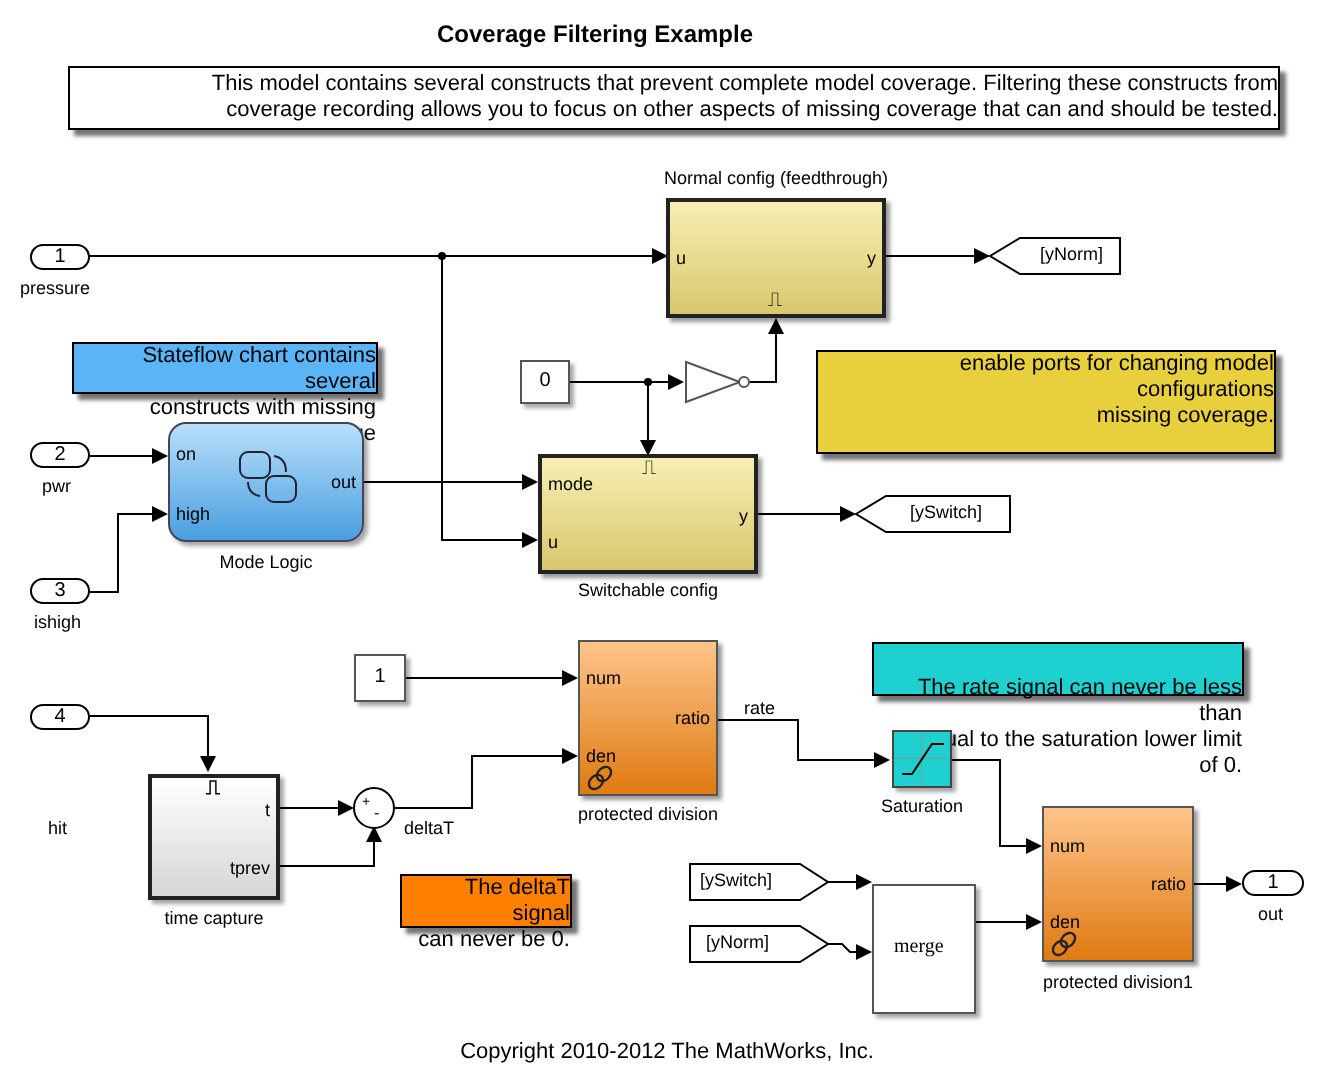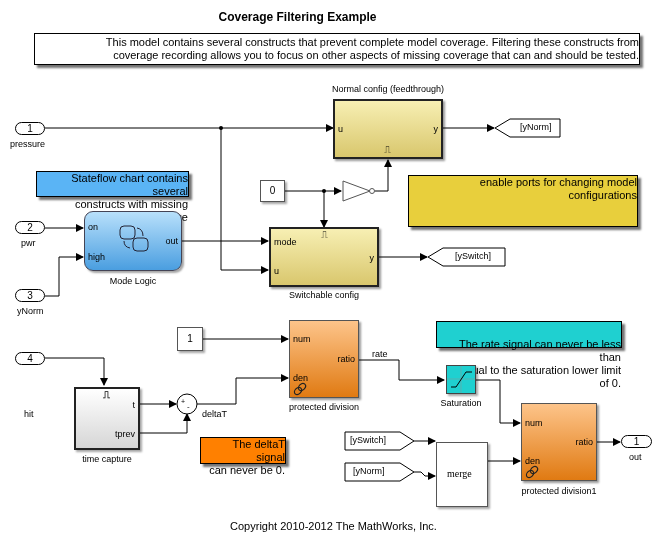--- a/index.html
+++ b/index.html
@@ -100,21 +100,21 @@
 <div class="abs lbl" style="left:353px;top:466px;">[yNorm]</div>
 
 <div class="abs" style="left:181px;top:398px;font-size:7px;">+</div>
 <div class="abs" style="left:187px;top:402px;font-size:8px;">-</div>
 
 <div class="abs inport" style="left:15px;top:122px;width:30px;height:13px;">1</div>
 <div class="abs lbl" style="left:10px;top:139px;">pressure</div>
 <div class="abs inport" style="left:15px;top:221px;width:30px;height:13px;">2</div>
 <div class="abs lbl" style="left:21px;top:238px;">pwr</div>
 <div class="abs inport" style="left:15px;top:289px;width:30px;height:13px;">3</div>
-<div class="abs lbl" style="left:17px;top:306px;">yNorm</div>
+<div class="abs lbl" style="left:17px;top:306px;">ishigh</div>
 <div class="abs inport" style="left:15px;top:352px;width:30px;height:13px;">4</div>
 <div class="abs lbl" style="left:24px;top:369px;margin-top:40px;">hit</div>
 
 <div class="abs inport" style="left:621px;top:435px;width:31px;height:13px;">1</div>
 <div class="abs lbl" style="left:629px;top:452px;">out</div>
 
 <div class="abs note" style="left:36px;top:171px;width:153px;height:26px;background:#5ab4f5;padding-top:0px;">
   <div>Stateflow chart contains several</div>
   <div>constructs with missing coverage</div>
 </div>
@@ -123,20 +123,21 @@
 <div class="abs yellow" style="left:333px;top:99px;width:110px;height:60px;">
   <span class="port-lbl" style="left:3px;top:23px;">u</span>
   <span class="port-lbl" style="right:3px;top:23px;">y</span>
   <span class="port-lbl" style="left:49px;bottom:1px;font-size:10px;">⎍</span>
 </div>
 
 <div class="abs white-blk" style="left:260px;top:180px;width:25px;height:22px;font-size:10px;text-align:center;line-height:20px;">0</div>
 
 <div class="abs note" style="left:408px;top:175px;width:230px;height:52px;background:#e8cf3c;padding-top:0px;">
   <div>enable ports for changing model configurations</div>
+  <div>missing coverage.</div>
 </div>
 
 <div class="abs" style="left:84px;top:211px;width:98px;height:60px;border-radius:9px;border:1px solid #445;background:linear-gradient(#b8e0fb,#4a9ee0);box-shadow:2px 2px 2px rgba(0,0,0,0.35);box-sizing:border-box;">
   <span class="port-lbl" style="left:3px;top:10px;">on</span>
   <span class="port-lbl" style="left:3px;top:40px;">high</span>
   <span class="port-lbl" style="right:3px;top:24px;">out</span>
   <svg class="abs" style="left:33px;top:12px;" width="34" height="32">
     <rect x="2" y="2" width="15" height="13" rx="4" fill="none" stroke="#223" stroke-width="1"></rect>
     <rect x="15" y="14" width="15" height="13" rx="4" fill="none" stroke="#223" stroke-width="1"></rect>
     <path d="M19,4 Q25,5 25,12" fill="none" stroke="#223"></path>

